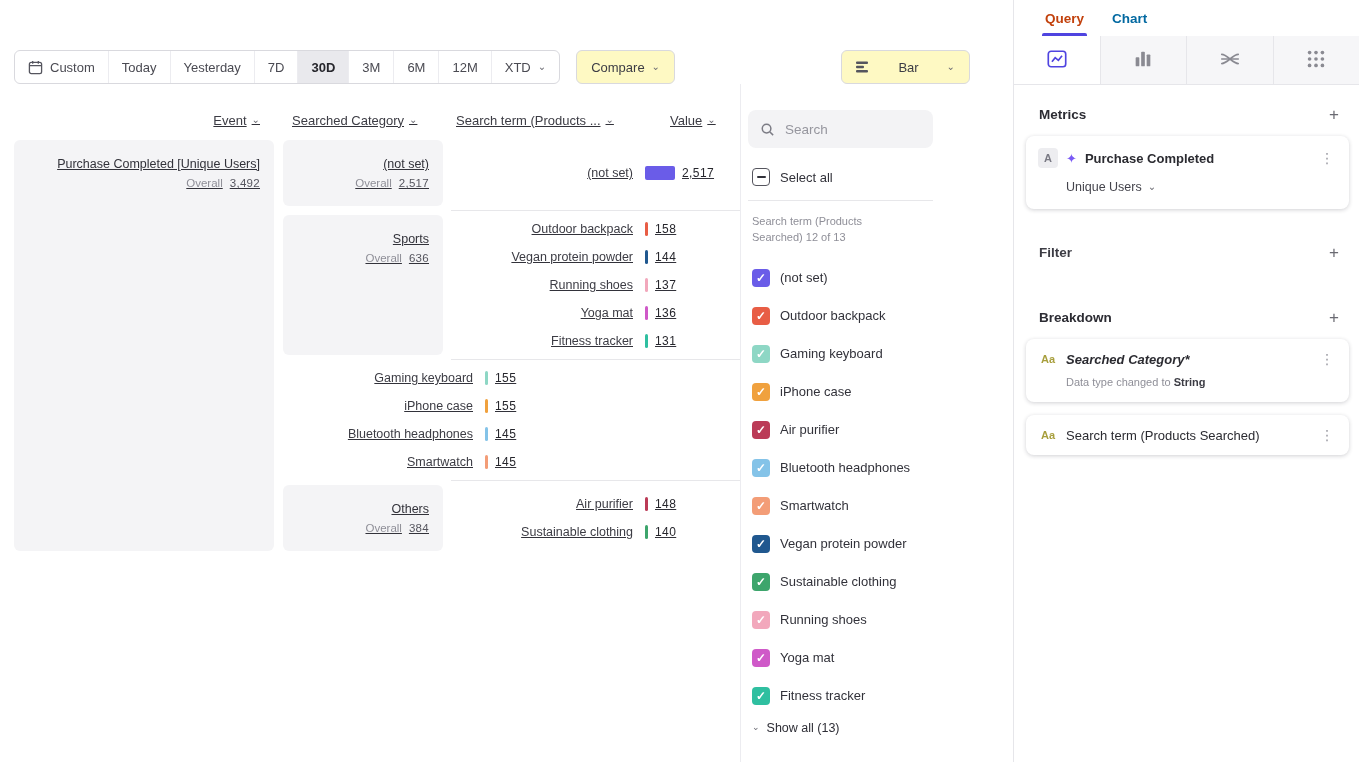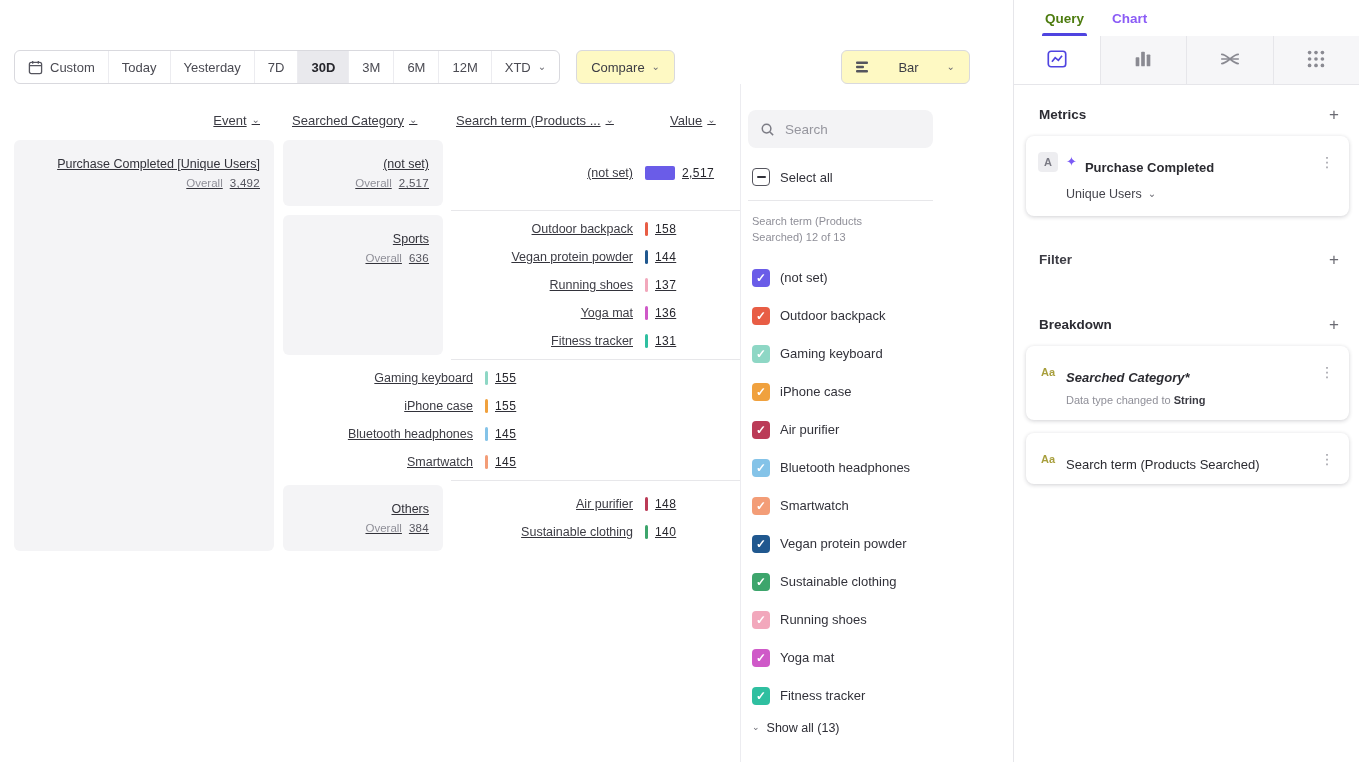--- a/index.html
+++ b/index.html
@@ -68,37 +68,37 @@
   .filter-items { margin-top:13px; }
   .f-item { display:flex; align-items:center; gap:10px; height:38px; padding-left:4px; cursor:pointer; }
   .f-check { width:18px; height:18px; border-radius:4px; display:flex; align-items:center; justify-content:center; color:#fff; font-size:12px; font-weight:700; }
   .f-label { font-size:13px; color:#32323a; }
   .show-all { display:flex; align-items:center; gap:7px; margin:6px 0 0 4px; font-size:12.5px; color:#2e2e36; cursor:pointer; }
   .show-all .chevron { font-size:9px; }
 
   
   .query-panel { width:346px; border-left:1px solid #e6e6ea; display:flex; flex-direction:column; }
   .qp-tabs { display:flex; gap:28px; padding-left:31px; height:36px; align-items:stretch; }
-  .qp-tab { display:flex; align-items:center; font-size:13.5px; font-weight:600; cursor:pointer; position:relative; color:#8b5cf6; }
-  .qp-tab.active { color:#4d7c0f; }
+  .qp-tab { display:flex; align-items:center; font-size:13.5px; font-weight:600; cursor:pointer; position:relative; color:#0369a1; }
+  .qp-tab.active { color:#c2410c; }
   .qp-tab.active::after { content:""; position:absolute; left:-3px; right:-3px; bottom:0; height:3px; background:#4f44e0; border-radius:2px 2px 0 0; }
   .view-tabs { display:flex; height:49px; background:#f6f6f8; border-bottom:1px solid #e6e6ea; }
   .vtab { flex:1; display:flex; align-items:center; justify-content:center; border-right:1px solid #e6e6ea; cursor:pointer; color:#8a8a92; }
   .vtab:last-child { border-right:none; }
   .vtab.active { background:#fff; color:#4f44e0; }
   .qp-body { padding:0 10px 0 12px; }
   .sec-head { display:flex; align-items:center; justify-content:space-between; margin-top:21px; padding:0 10px 0 13px; }
   .sec-title { font-size:13.5px; font-weight:700; color:#2c2c33; }
   .sec-title.light { font-weight:600; color:#3c3c44; }
   .plus { color:#6a6a72; font-size:17px; line-height:1; cursor:pointer; }
   .card { background:#fff; border-radius:8px; box-shadow:0 1px 4px rgba(25,25,40,0.20); margin-top:13px; padding:12px; }
   .card-row { display:flex; align-items:center; gap:8px; }
   .letter-badge { width:20px; height:20px; background:#ededf0; border-radius:4px; display:flex; align-items:center; justify-content:center; font-size:11px; font-weight:600; color:#7a7a84; }
   .sparkle { color:#7a5af5; font-size:13px; }
-  .card-name { font-size:13px; font-weight:600; color:#2b2b31; flex:1; white-space:nowrap; overflow:hidden;margin-top:12px; }
+  .card-name { font-size:13px; font-weight:600; color:#2b2b31; flex:1; white-space:nowrap; overflow:hidden; }
   .card-name.italic { font-style:italic; }
   .card-name.normal { font-weight:400; }
   .kebab { color:#9a9aa2; font-size:14px; cursor:pointer; padding:0 3px; letter-spacing:0; }
   .measure-row { margin:12px 0 3px 28px; display:flex; align-items:center; gap:6px; font-size:12.5px; color:#44444c; cursor:pointer; }
   .aa-icon { font-size:11px; font-weight:700; color:#a89f3d; width:20px; text-align:center; }
   .bd-note { margin:9px 0 2px 28px; font-size:11px; color:#8f8f98; }
   .bd-note b { color:#3c3c44; font-weight:700; }
 </style>
 </head>
 <body>

